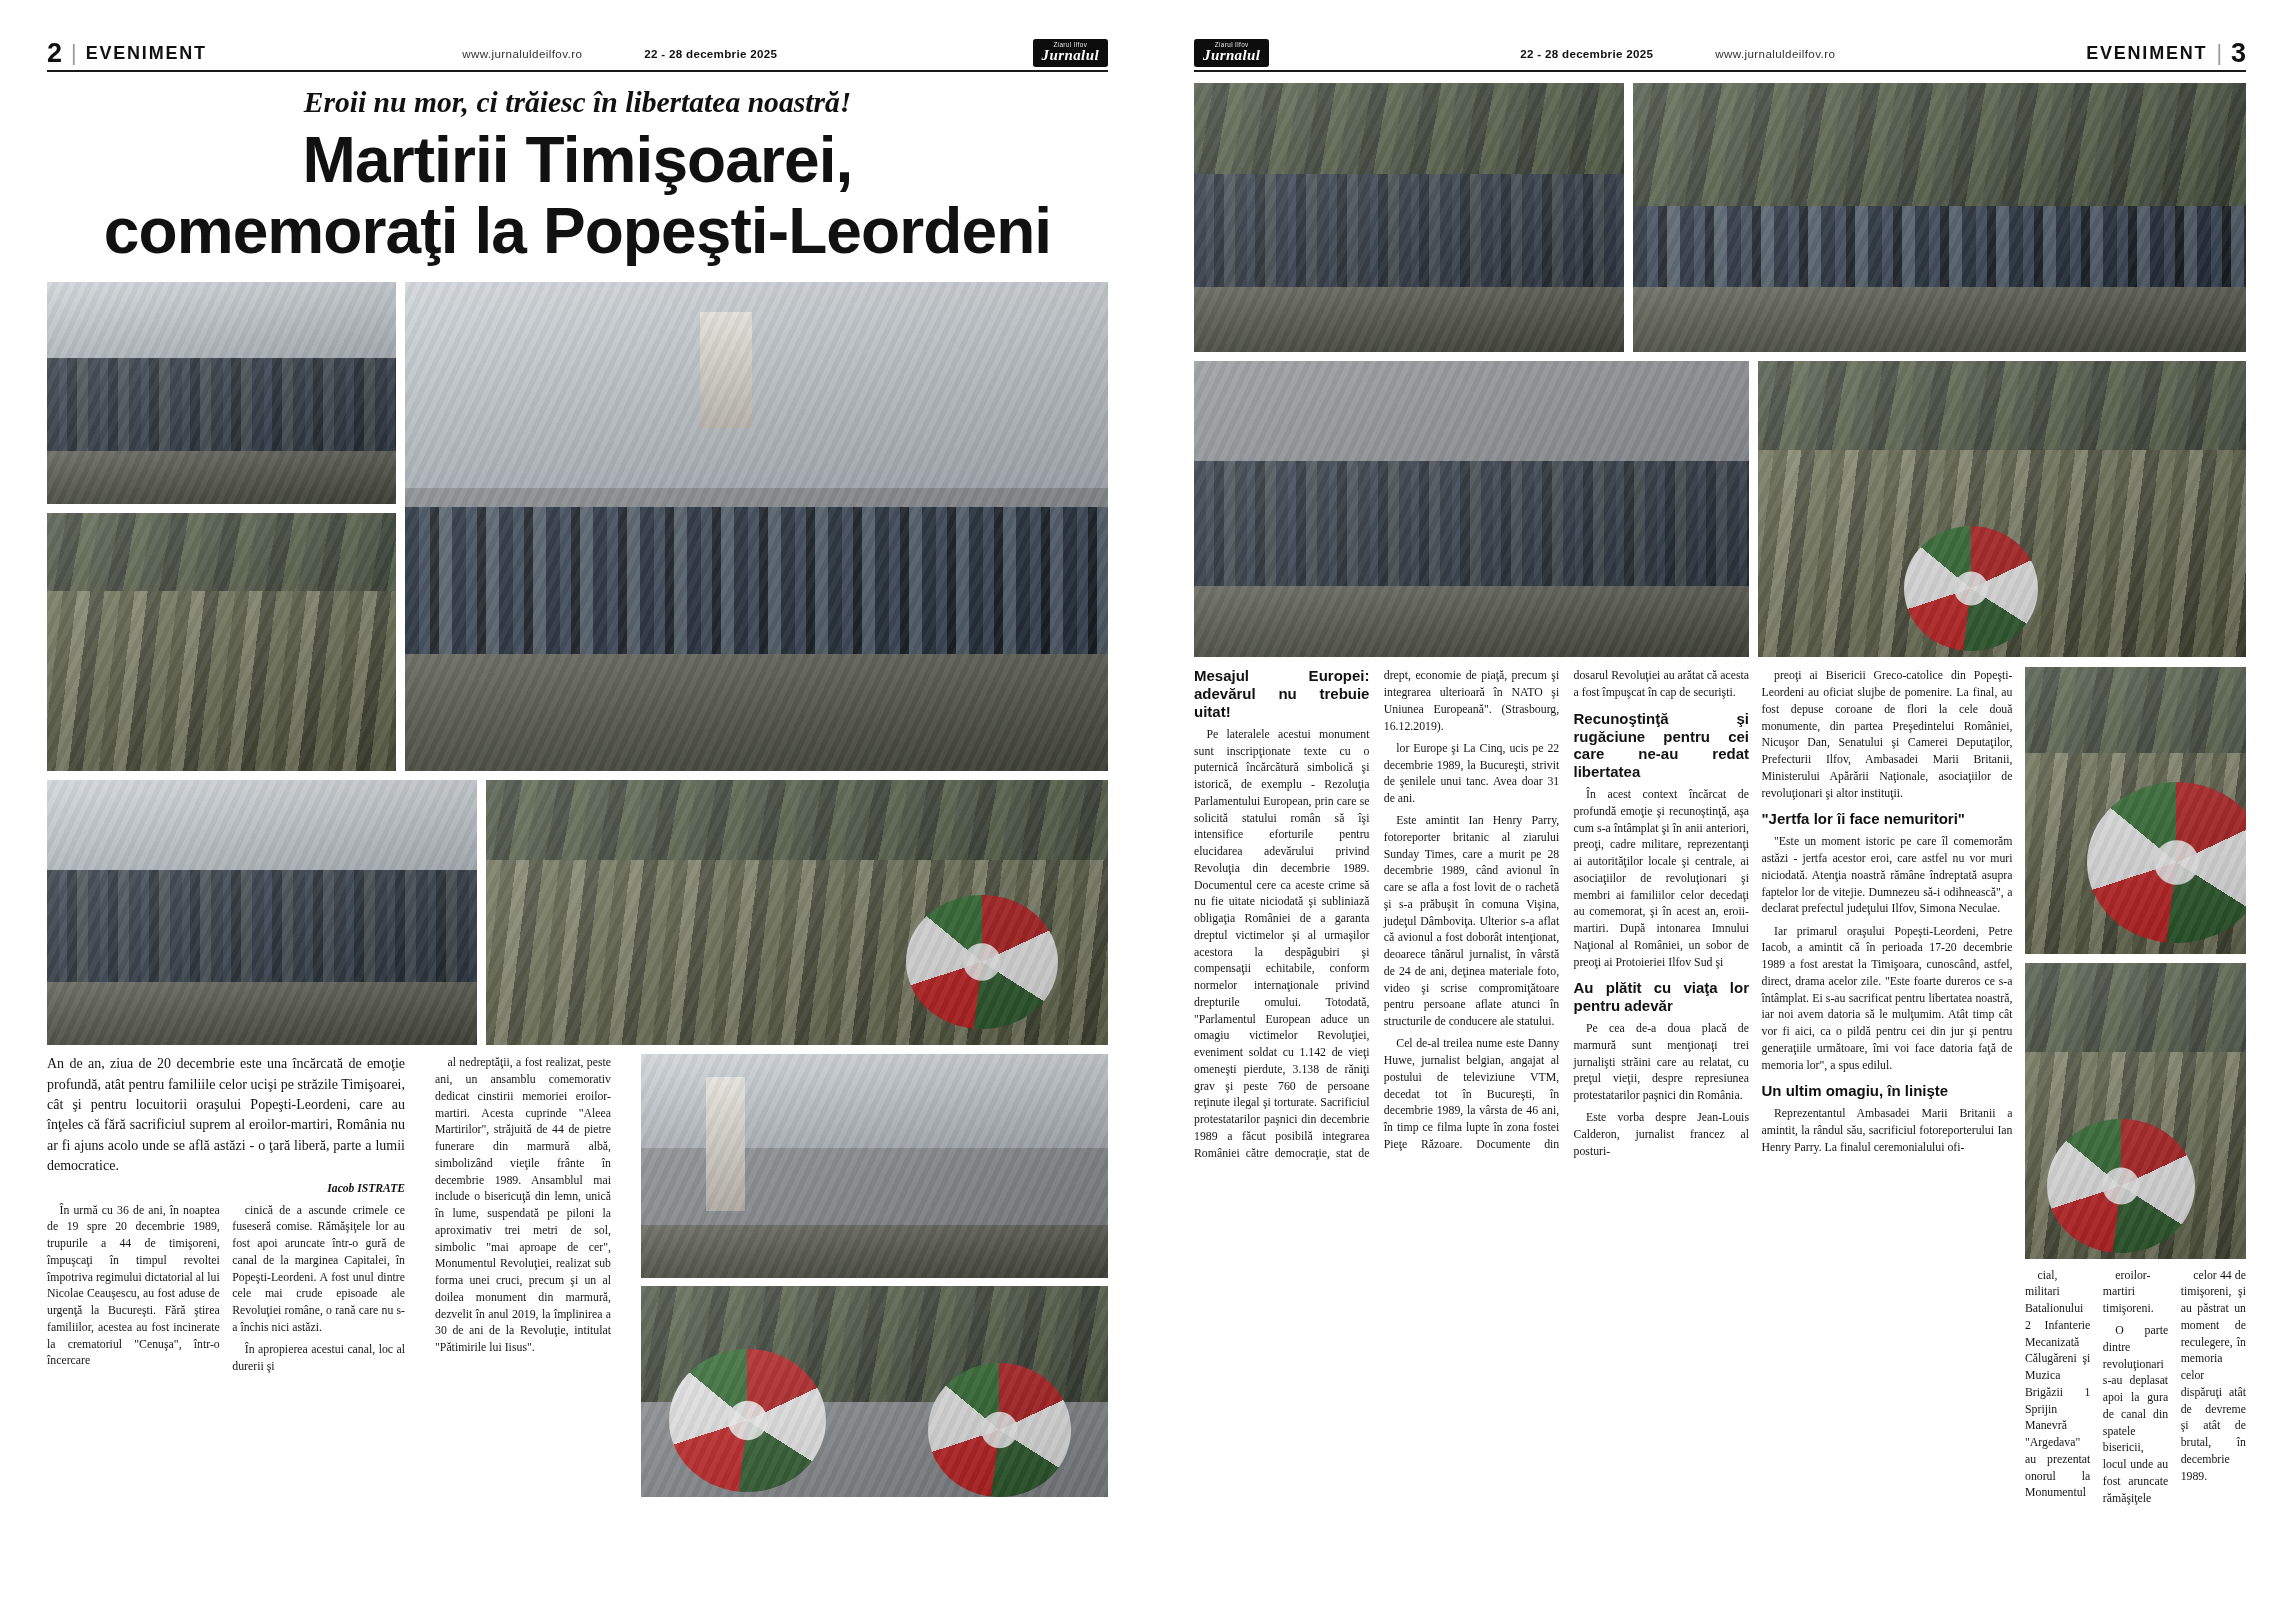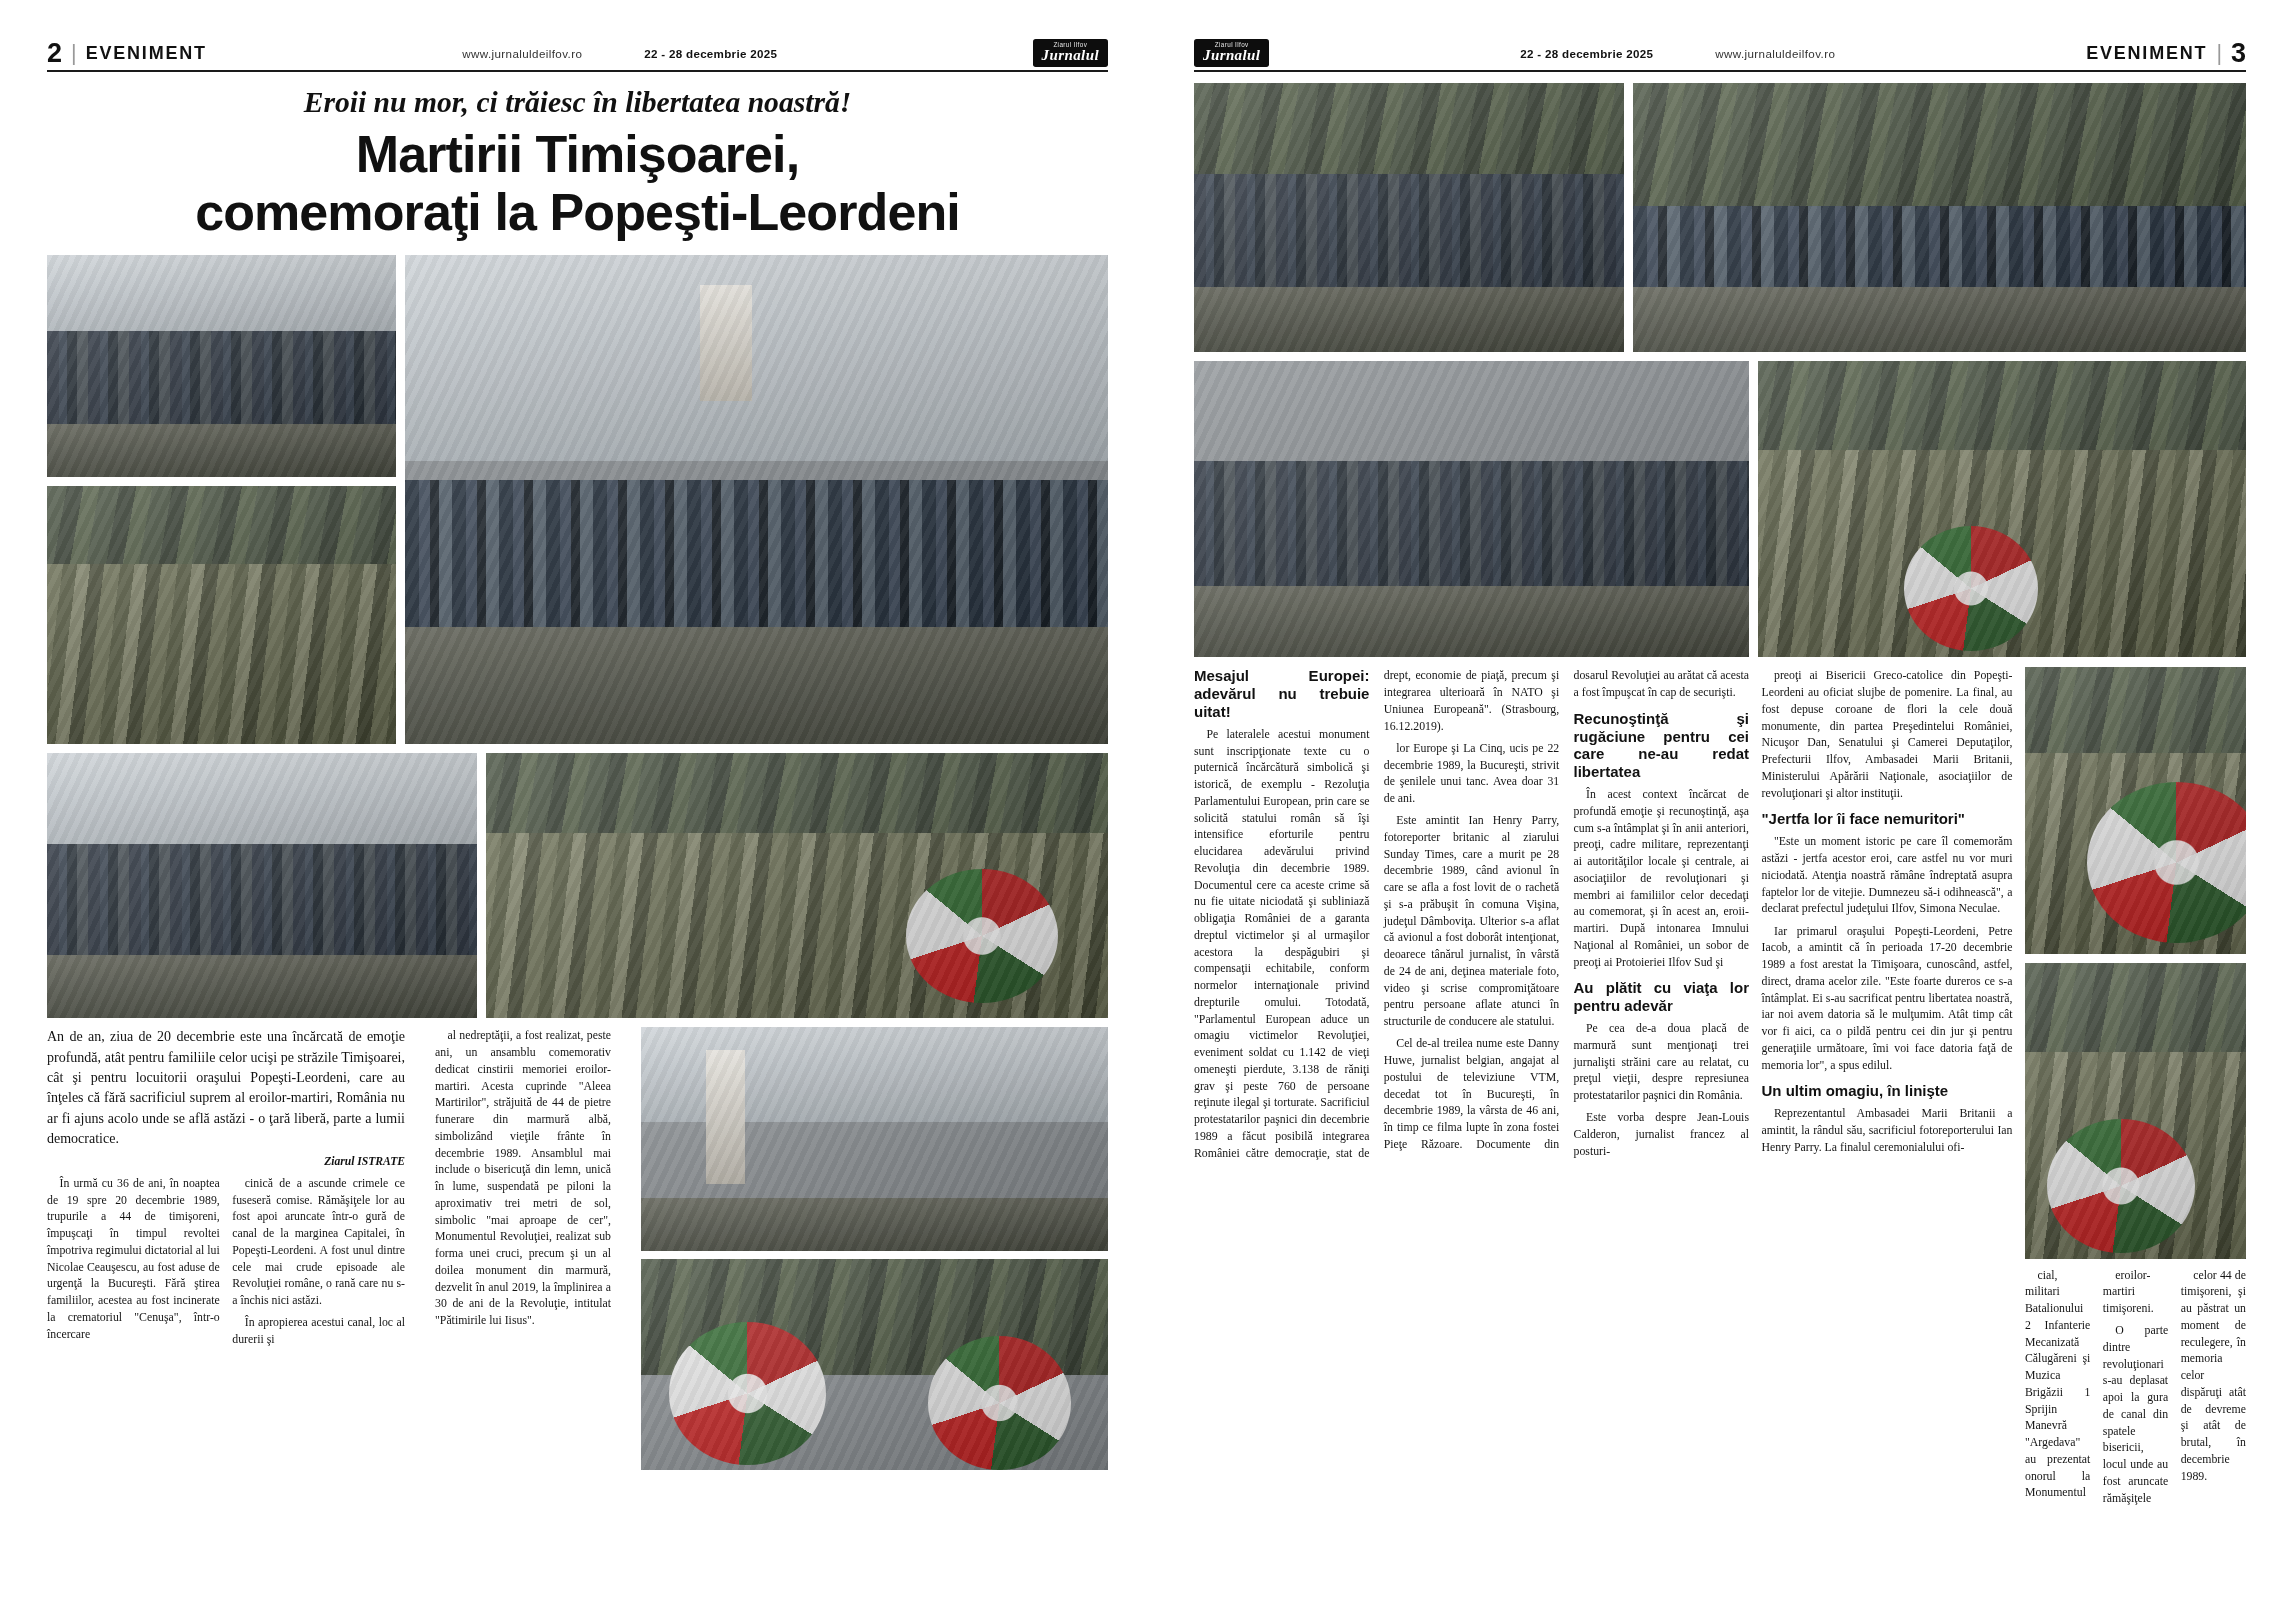--- a/index.html
+++ b/index.html
@@ -33,21 +33,21 @@
   }
   .masthead .mh-top { font-size:6.3px; letter-spacing:0.4px; color:#e8e8e8; }
   .masthead .mh-main { font-family:"Liberation Serif", serif; font-style:italic; font-weight:bold; font-size:15px; letter-spacing:0.4px; }
 
   
   .kicker {
     text-align:center; font-family:"Liberation Serif", serif; font-style:italic; font-weight:bold;
     font-size:29.6px; margin:14.3px 0 5.4px 0; color:#111;
   }
   .headline {
-    text-align:center; font-weight:bold; font-size:52px; line-height:1.12;
+    text-align:center; font-weight:bold; font-size:64px; line-height:1.12;
     letter-spacing:-0.9px; color:#111; margin:5.4px 0 14.3px 0;
   }
 
   
   .ph { position:relative; overflow:hidden; background:#8a8f93; }
   .ph::after {
     content:""; position:absolute; inset:0;
     background:
       linear-gradient(160deg, rgba(255,255,255,.20), rgba(0,0,0,.22)),
       repeating-linear-gradient(115deg, rgba(255,255,255,.05) 0 5.4px, rgba(0,0,0,.05) 5.4px 10.7px);
@@ -146,21 +146,21 @@
           <div class="trees"></div>
             <div class="mil"></div>
           <div class="wreath" style="right:8%; bottom:6%; width:152px; height:134px;"></div>
         </div>
       </div>
     </div>
 
     <div class="lowgrid">
       <div style="width:358px;">
         <div class="lead">An de an, ziua de 20 decembrie este una încărcată de emoţie profundă, atât pentru familiile celor ucişi pe străzile Timişoarei, cât şi pentru locuitorii oraşului Popeşti-Leordeni, care au înţeles că fără sacrificiul suprem al eroilor-martiri, România nu ar fi ajuns acolo unde se află astăzi - o ţară liberă, parte a lumii democratice.</div>
-        <div class="byline">Ziarul ISTRATE</div>
+        <div class="byline">Iacob ISTRATE</div>
         <div class="cols" style="column-count:2; column-gap:12.5px;">
           <p>În urmă cu 36 de ani, în noaptea de 19 spre 20 decembrie 1989, trupurile a 44 de timişoreni, împuşcaţi în timpul revoltei împotriva regimului dictatorial al lui Nicolae Ceauşescu, au fost aduse de urgenţă la Bucureşti. Fără ştirea familiilor, acestea au fost incinerate la crematoriul "Cenuşa", într-o încercare</p>
           <p>cinică de a ascunde crimele ce fuseseră comise. Rămăşiţele lor au fost apoi aruncate într-o gură de canal de la marginea Capitalei, în Popeşti-Leordeni. A fost unul dintre cele mai crude episoade ale Revoluţiei române, o rană care nu s-a închis nici astăzi.</p>
           <p>În apropierea acestui canal, loc al durerii şi</p>
         </div>
       </div>
       <div style="width:176px;">
         <div class="cols">
           <p>al nedreptăţii, a fost realizat, peste ani, un ansamblu comemorativ dedicat cinstirii memoriei eroilor-martiri. Acesta cuprinde "Aleea Martirilor", străjuită de 44 de pietre funerare din marmură albă, simbolizând vieţile frânte în decembrie 1989. Ansamblul mai include o bisericuţă din lemn, unică în lume, suspendată pe piloni la aproximativ trei metri de sol, simbolic "mai aproape de cer", Monumentul Revoluţiei, realizat sub forma unei cruci, precum şi un al doilea monument din marmură, dezvelit în anul 2019, la împlinirea a 30 de ani de la Revoluţie, intitulat "Pătimirile lui Iisus".</p>
         </div>

